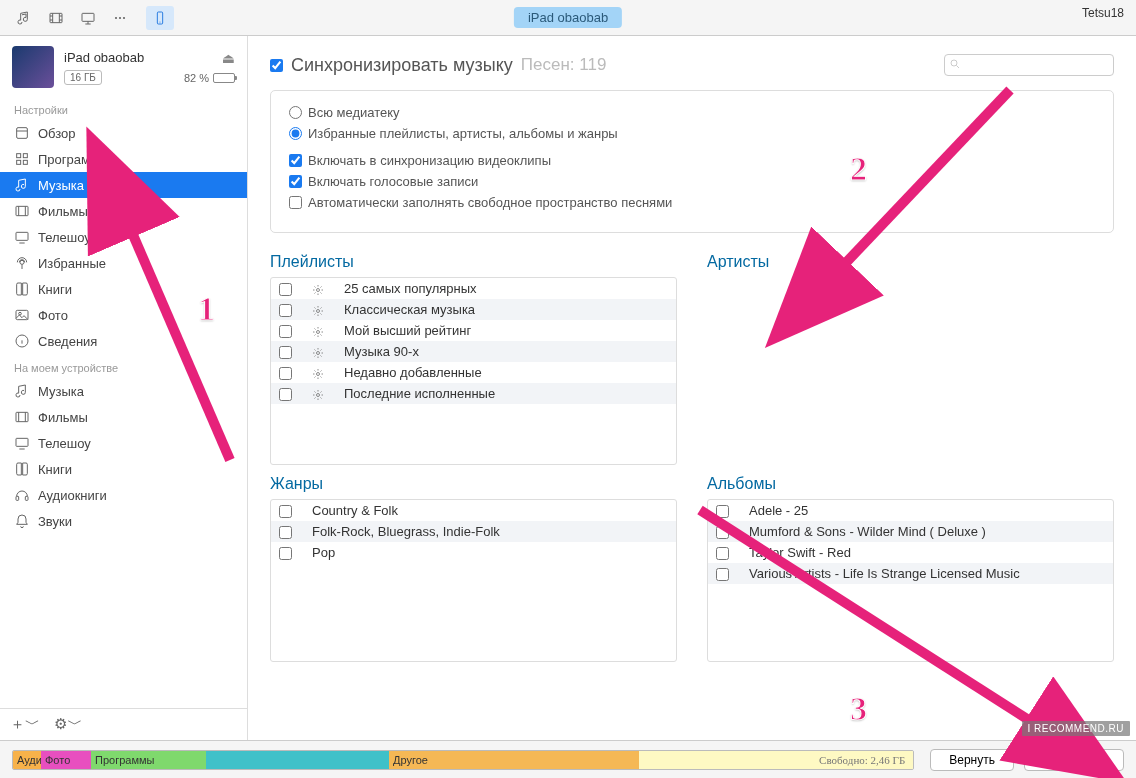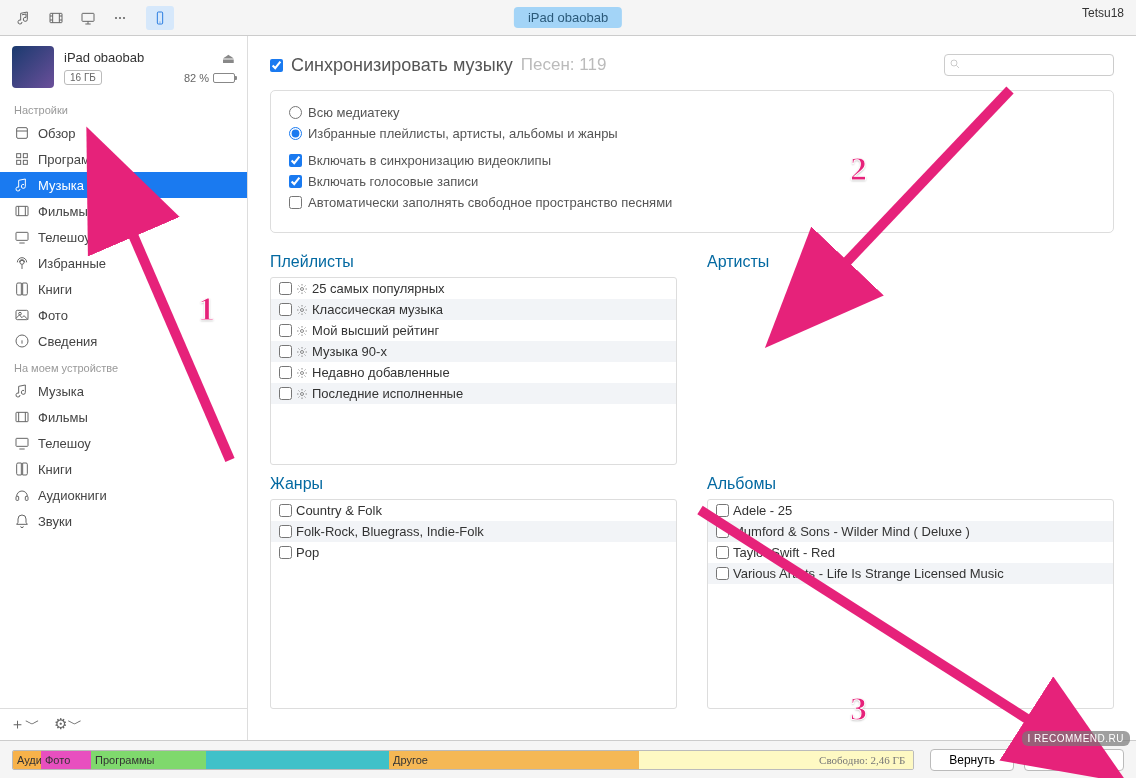--- a/index.html
+++ b/index.html
@@ -51,42 +51,42 @@
 
 .option-box { border: 1px solid #ddd; border-radius: 5px; padding: 14px 18px 16px; margin-bottom: 20px; }
 .radio-row, .check-row { display: flex; align-items: center; gap: 6px; margin-bottom: 6px; color: #555; font-size: 13px; }
 .check-group { margin-top: 12px; margin-left: 0; }
 input[type=checkbox], input[type=radio] { accent-color: #1a7af0; width: 13px; height: 13px; }
 
 .two-col { display: flex; gap: 30px; margin-bottom: 10px; }
 .col { flex: 1; }
 .col-title { font-size: 16px; color: #0369a1; margin-bottom: 6px; }
 .listbox { border: 1px solid #ddd; border-radius: 3px; height: 188px; overflow: auto; background: #fff; }
-.listbox.tall { height: 210px; }
-.lb-row { display: flex; align-items: center; padding: 3px 8px; gap: 4px; font-size: 13px; }
+.listbox.tall { height: 163px; }
+.lb-row { display: flex; align-items: flex-end; padding: 3px 8px; gap: 20px; font-size: 13px; }
 .lb-row:nth-child(even) { background: #f2f4f7; }
 .gear { width: 12px; height: 12px; }
 
 
 .bottombar { position: absolute; bottom: 0; left: 0; right: 0; height: 38px; border-top: 1px solid #ccc; background: #f5f5f5; display: flex; align-items: center; padding: 0 12px; gap: 10px; }
 .storage-bar { flex: 1; height: 20px; display: flex; border: 1px solid #bbb; border-radius: 2px; overflow: hidden; margin-right: 6px; font-size: 11px; }
 .seg { height: 100%; display: flex; align-items: center; padding-left: 4px; color: #333; white-space: nowrap; overflow: hidden; }
 .seg.audio { background: #f7b24a; width: 28px; }
 .seg.photo { background: #e84fbf; width: 50px; }
 .seg.apps  { background: #7fd96d; width: 115px; }
 .seg.docs  { background: #3fc1c9; width: 183px; }
 .seg.other { background: #f5b855; width: 250px; }
 .seg.free  { background: #fef9c3; flex: 1; color: #777; justify-content: flex-end; padding-right: 8px; font-family: Liberation Serif, serif; }
 .btn { border: 1px solid #bbb; background: #fff; border-radius: 4px; padding: 3px 18px; font-size: 12px; cursor: pointer; }
 
 
 .annot { position: absolute; pointer-events: none; }
 .annot-num { position: absolute; font-size: 34px; font-weight: 900; color: #e6227a; -webkit-text-stroke: 1px #fff; text-shadow: 0 1px 2px rgba(0,0,0,0.3); pointer-events: none; font-family: "Comic Sans MS", cursive; }
 
-.watermark { position: absolute; right: 6px; bottom: 32px; font-size: 10px; background: rgba(120,120,120,0.7); color: #fff; padding: 2px 6px; border-radius: 6px; letter-spacing: 0.5px; text-align: right; }
+.watermark { position: absolute; right: 6px; bottom: 42px; font-size: 10px; background: rgba(120,120,120,0.7); color: #fff; padding: 2px 6px; border-radius: 1px; letter-spacing: 0.5px; text-align: right; }
 
 
 .ico { stroke: #666; fill: none; stroke-width: 1.5; }
 .side-item.active .ico { stroke: #fff; }
 </style>
 </head>
 <body>
 
 <div class="top-toolbar">
   <div class="top-icon">

